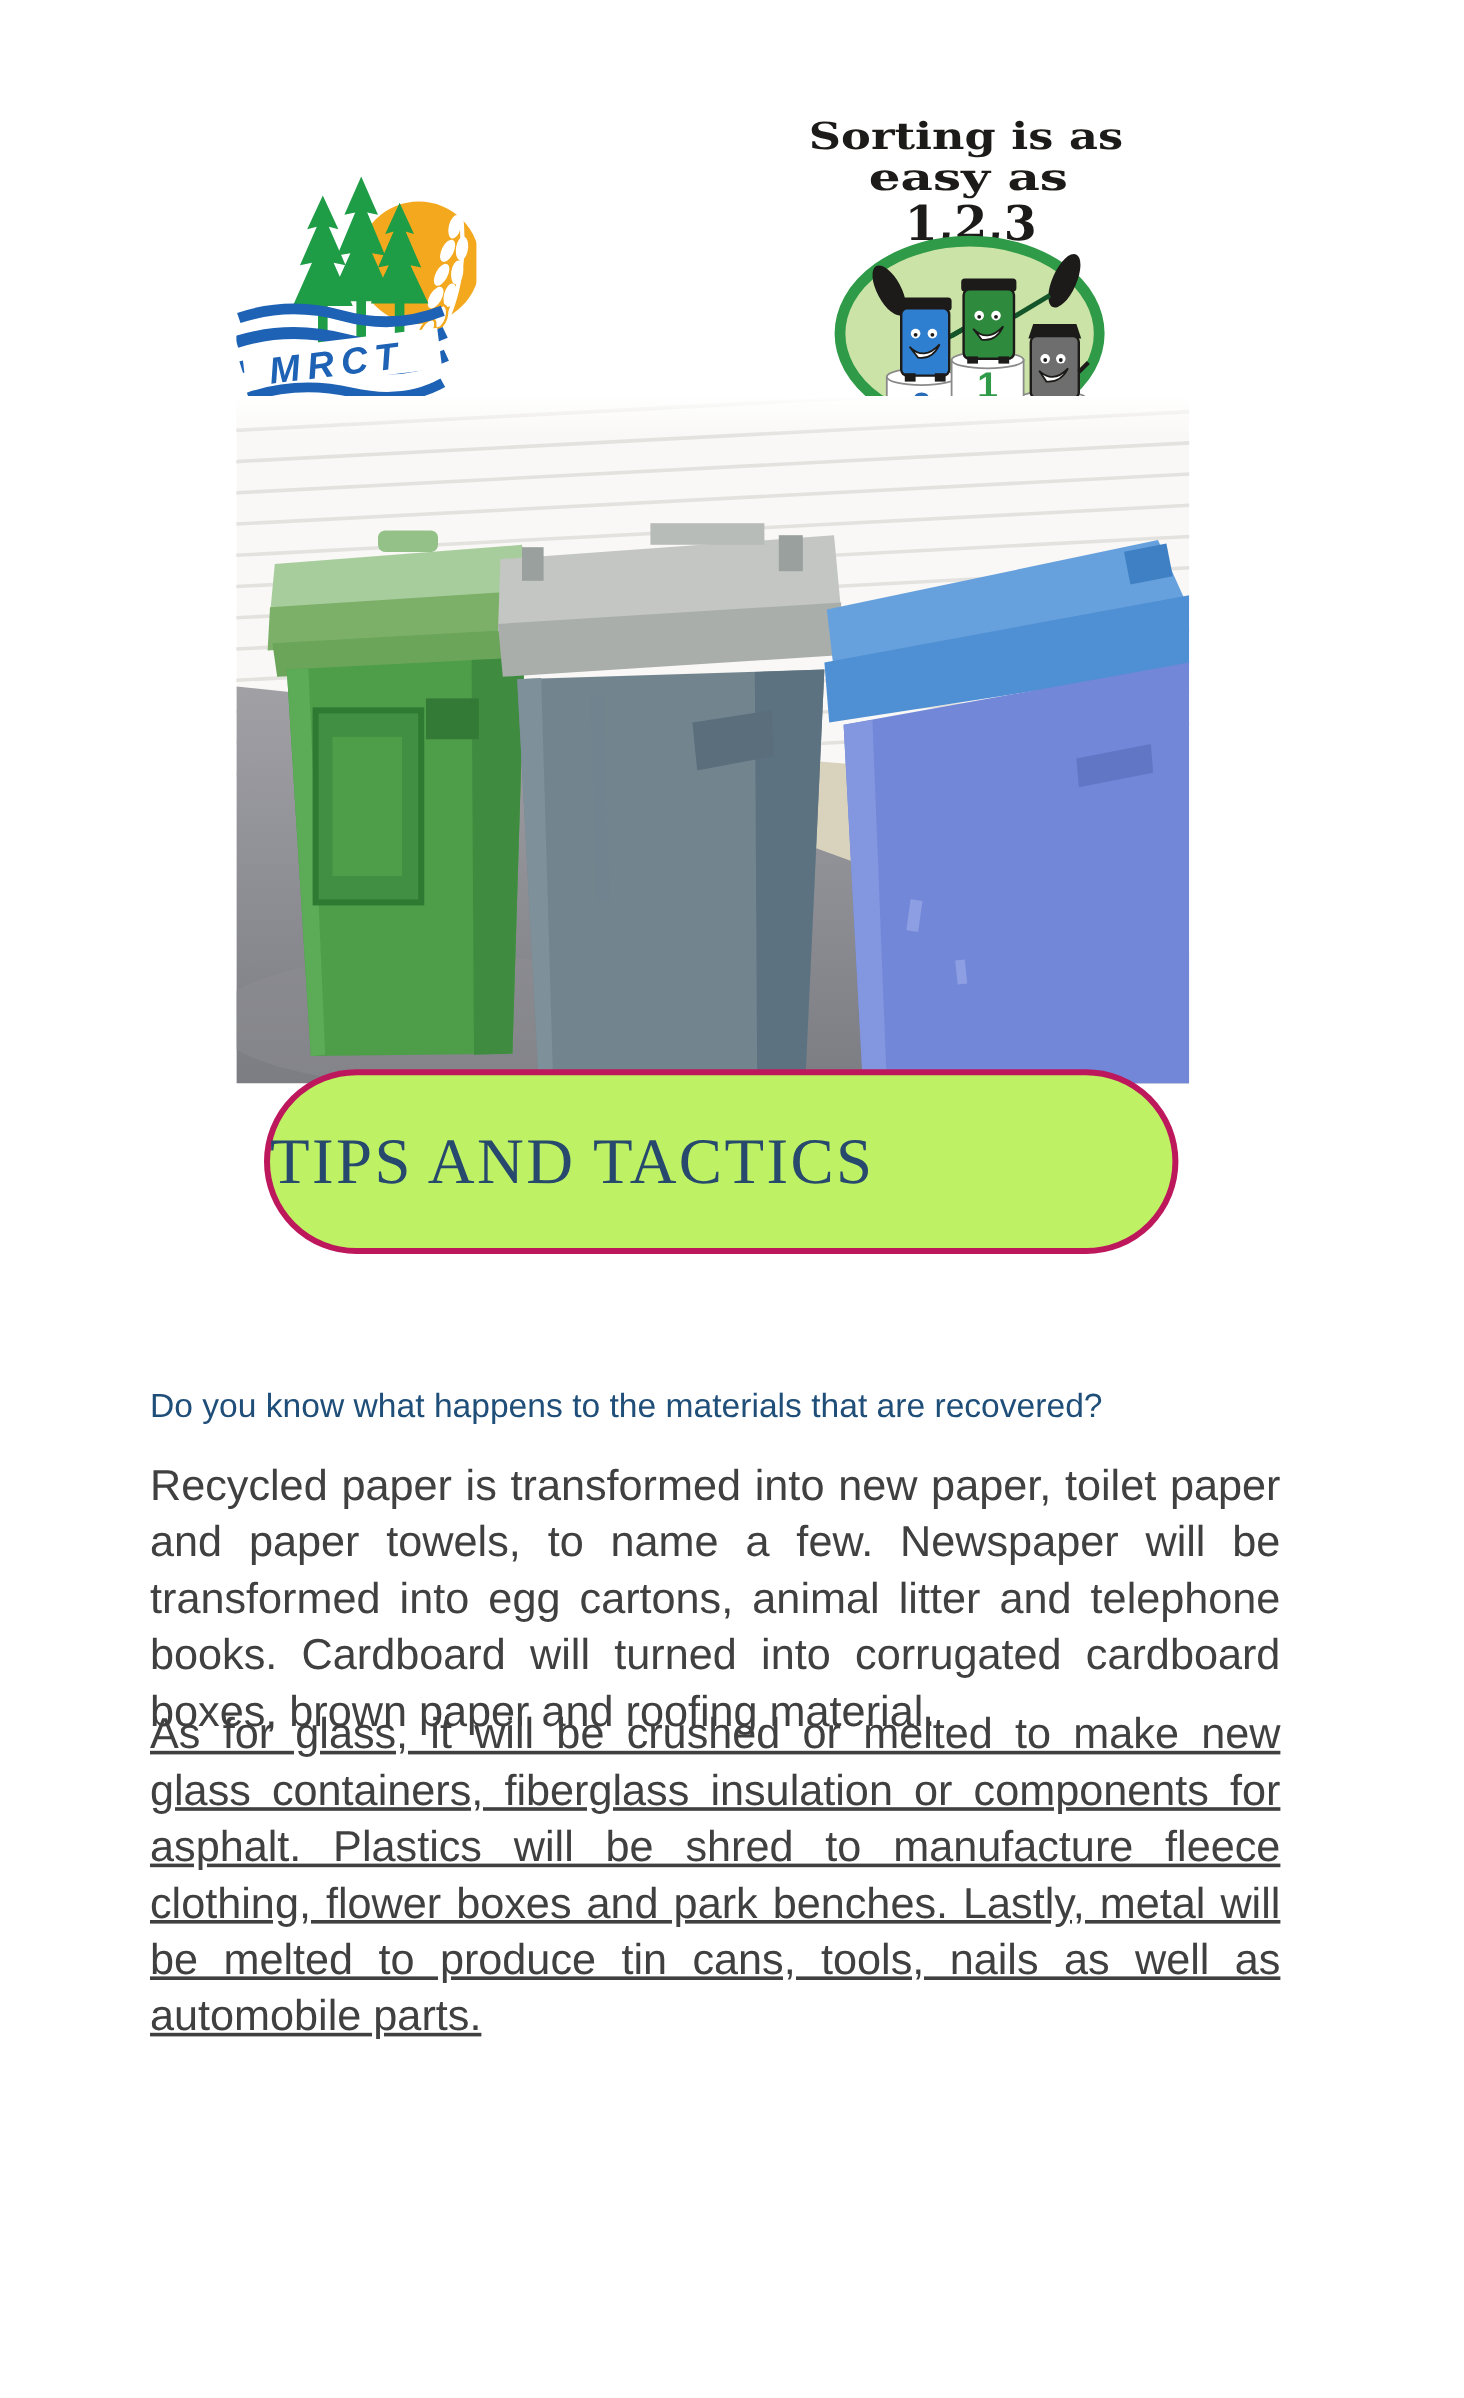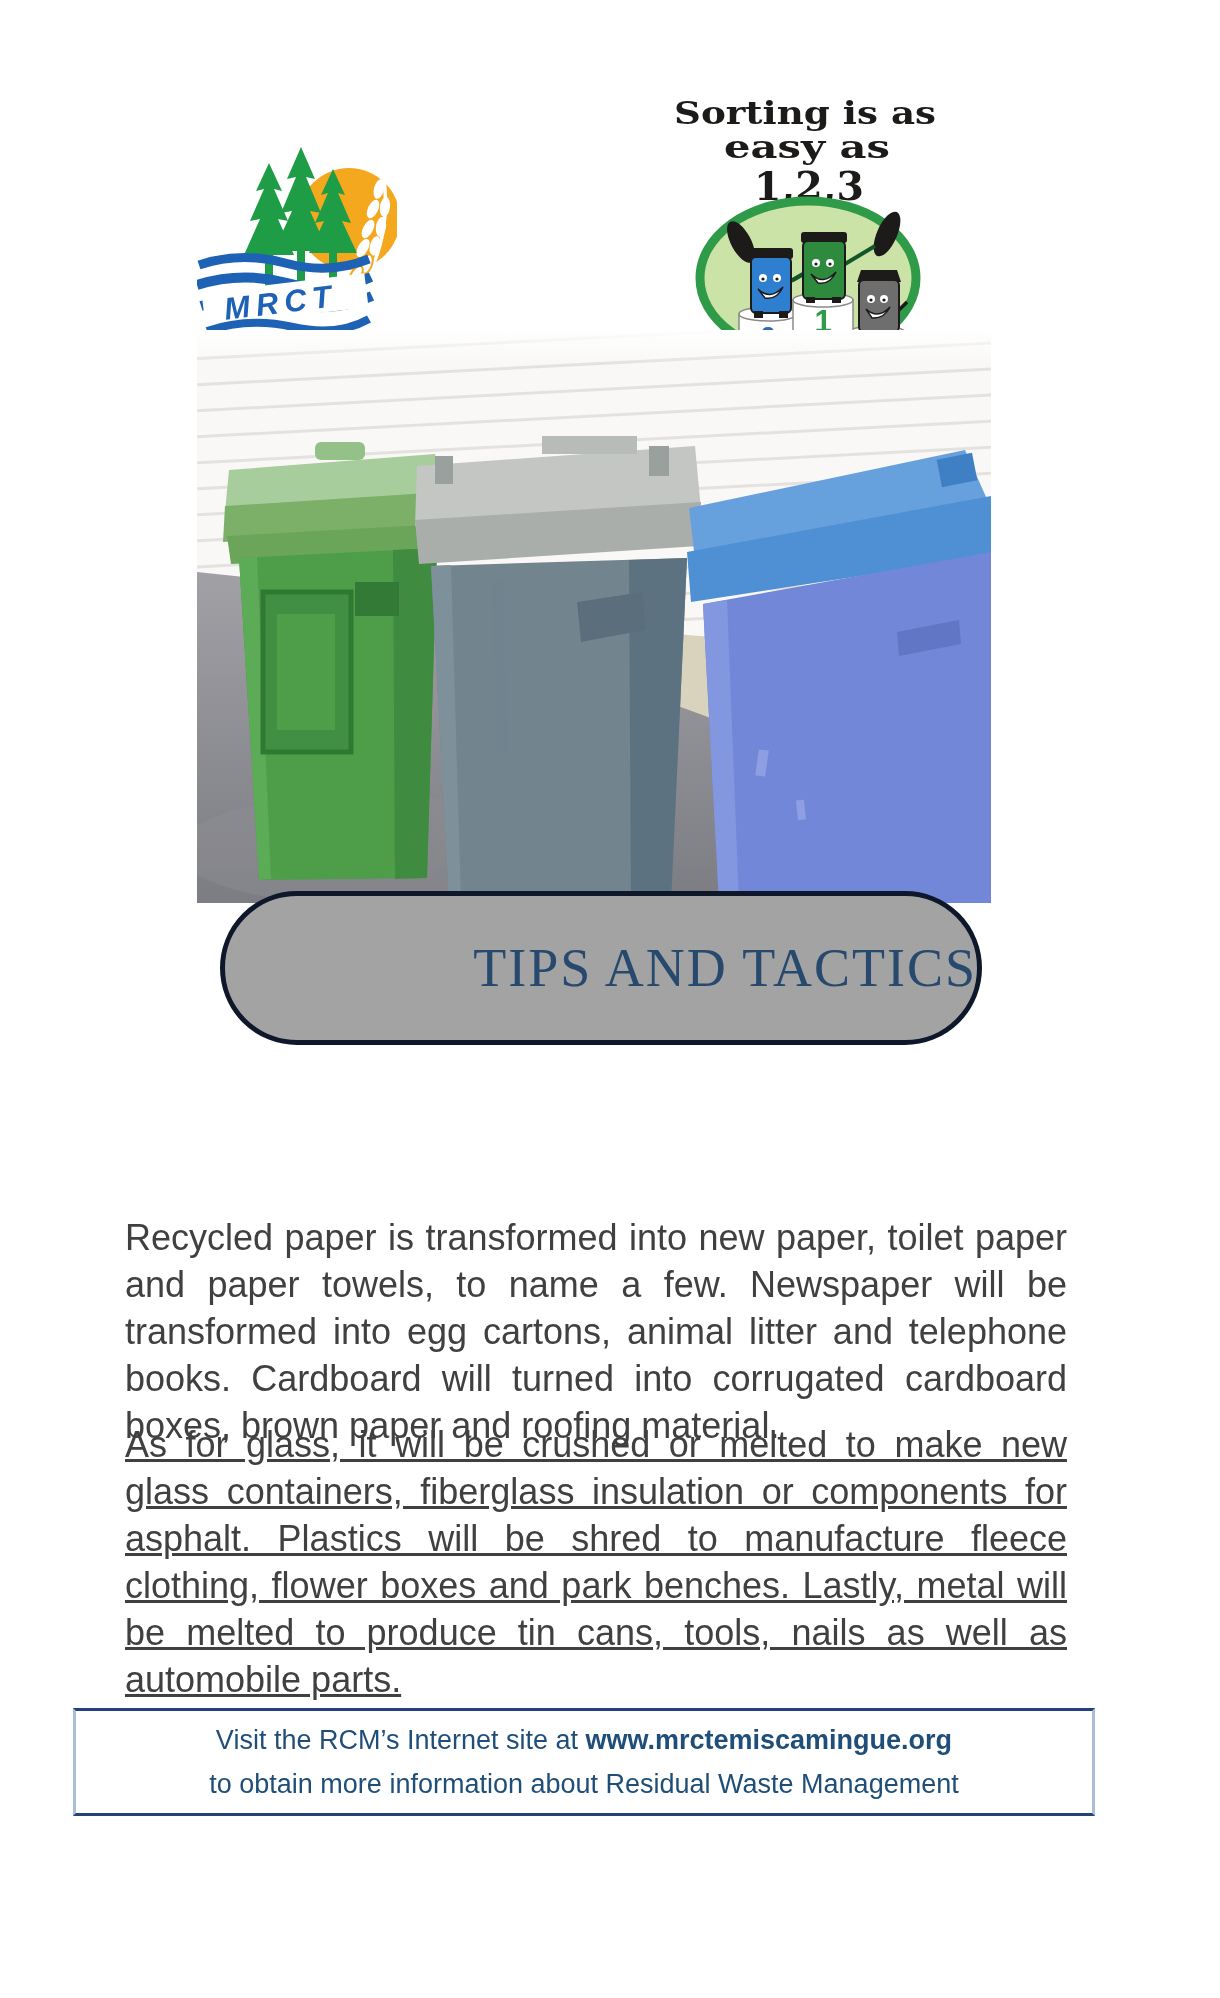--- a/index.html
+++ b/index.html
@@ -2,22 +2,22 @@
 <html><head>
 <meta charset="utf-8">
 <style>
   html,body{margin:0;padding:0;background:#ffffff;}
   .page{position:relative;width:1220px;height:1998px;background:#ffffff;overflow:hidden;
         font-family:"Liberation Sans",sans-serif;}
   .abs{position:absolute;}
 
   
   .banner{position:absolute;left:220px;top:891px;width:752px;height:144px;
-          border:5px solid #0f172a;border-radius:77px;background:#a3a3a3;
-          display:flex;align-items:center;justify-content:flex-end;}
+          border:5px solid #be185d;border-radius:77px;background:#bef264;
+          display:flex;align-items:center;justify-content:flex-start;}
   .banner-text{font-family:"Liberation Serif",serif;font-size:54px;letter-spacing:2px;
                color:#27496d;white-space:nowrap;}
 
   
   .h1{position:absolute;left:125px;top:1091px;width:960px;
       font-size:28px;font-weight:bold;color:#1f4e79;white-space:nowrap;}
   .intro{position:absolute;left:125px;top:1156px;width:960px;
       font-size:28px;color:#1f4e79;white-space:nowrap;}
   .para{position:absolute;left:125px;width:942px;font-size:36px;line-height:47px;
       color:#404040;text-align:justify;text-align-last:left;margin:0;}
@@ -213,21 +213,18 @@
       <rect x="600" y="470" width="8" height="20" fill="#8d9fe2" transform="rotate(-6 604 480)"></rect>
     </g>
 
     <rect width="794" height="34" fill="url(#fadeTop)"></rect>
   </svg>
 
   <div class="banner">
     <span class="banner-text">TIPS AND TACTICS</span>
   </div>
 
+  <div class="intro">Do you know what happens to the materials that are recovered?</div>
   <p class="para p1">Recycled paper is transformed into new paper, toilet paper and paper towels, to name a few. Newspaper will be transformed into egg cartons, animal litter and telephone books. Cardboard will turned into corrugated cardboard boxes, brown paper and roofing material.</p>
   <p class="para p2">As for glass, it will be crushed or melted to make new glass containers, fiberglass insulation or components for asphalt. Plastics will be shred to manufacture fleece clothing, flower boxes and park benches. Lastly, metal will be melted to produce tin cans, tools, nails as well as automobile parts.</p>
 
-  <div class="footer-box">
-    <div><span>Visit the RCM’s Internet site at </span><span class="url">www.mrctemiscamingue.org</span></div>
-    <div>to obtain more information about Residual Waste Management</div>
-  </div>
 
 </div>
 
 </body></html>

